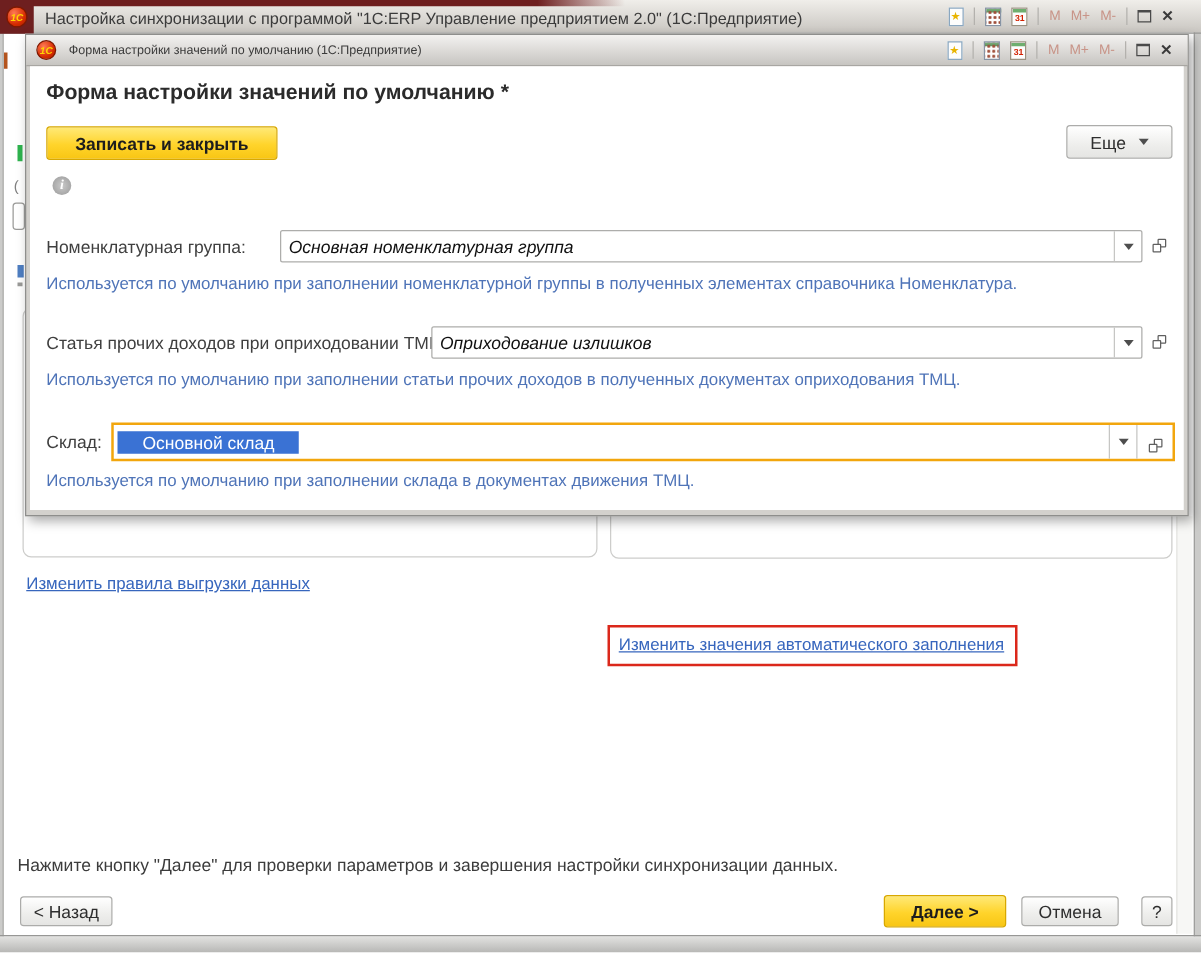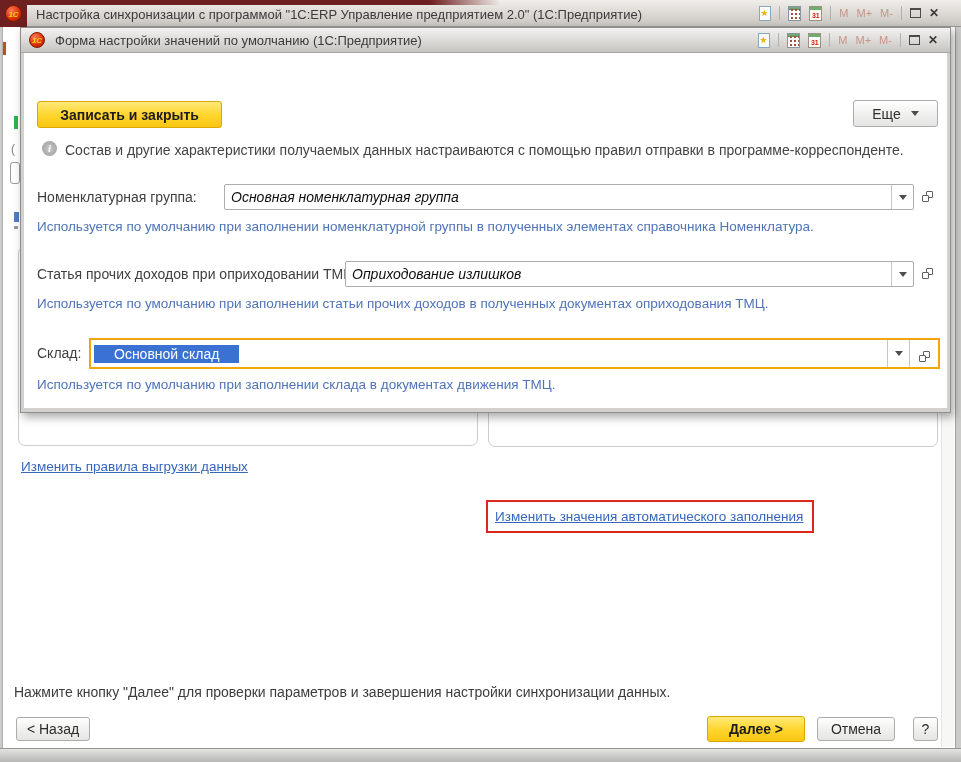--- a/index.html
+++ b/index.html
@@ -78,21 +78,21 @@
 
   .scroll-strip { position:absolute; left:941px; top:413px; width:13px; height:334px;
     background:#f7f7f5; border-left:1px solid #e3e3e1; z-index:1; }
 
   
   .dialog { position:absolute; left:20px; top:27px; width:931px; height:386px;
     background:#d3d1cd; border:1px solid #8e8e8c; box-shadow:3px 4px 9px rgba(0,0,0,0.35); z-index:10; }
   .dlg-titlebar { position:absolute; left:0; top:0; right:0; height:25px;
     background:linear-gradient(#f3f2f0,#c7c5c1); border-bottom:1px solid #a8a6a2; }
   .dlg-titlebar .logo-1c { left:8px; top:4px; width:16px; height:16px; line-height:16px; }
-  .dlg-titlebar .tb-title { left:34px; height:25px; line-height:26px; font-size:13px; }
+  .dlg-titlebar .tb-title { left:34px; height:25px; line-height:26px; font-size:10px; }
   .dlg-titlebar .tb-icons { right:12px; }
   .dlg-body { position:absolute; left:3px; right:3px; top:25px; bottom:4px; background:#ffffff; overflow:hidden; }
 
   .dlg-heading { position:absolute; left:13px; top:11px; font-size:17px; font-weight:bold; color:#2b2b2b; white-space:nowrap;}
   .btn-save { position:absolute; left:13px; top:48px; width:185px; height:27px; font-size:14px; }
   .btn-more { position:absolute; left:829px; top:47px; width:85px; height:27px; gap:10px; }
   .tri { width:0; height:0; border:4px solid transparent; border-top:5px solid #4e4e4e; margin-top:4px; }
 
   .info-icon { position:absolute; left:18px; top:88px; width:15px; height:15px; border-radius:50%;
     background:radial-gradient(#c9c9c9,#999999); color:#ffffff; text-align:center;
@@ -205,29 +205,29 @@
         <span class="ic-m">M</span>
         <span class="ic-m">M+</span>
         <span class="ic-m">M-</span>
         <span class="tb-sep"></span>
         <span class="ic-max"></span>
         <span class="ic-close">✕</span>
       </div>
     </div>
 
     <div class="dlg-body">
+      <div class="dlg-heading">Форма настройки значений по умолчанию *</div>
 
       <button class="btn btn-yellow btn-save">Записать и закрыть</button>
       <button class="btn btn-more">
         <span>Еще</span>
         <span class="tri"></span>
       </button>
 
       <div class="info-icon">i</div>
-      <div class="info-text">Состав и другие характеристики получаемых данных настраиваются с помощью правил отправки в программе-корреспонденте.</div>
 
       <div class="field-row row1">
         <span class="f-label">Номенклатурная группа:</span>
         <div class="f-input">
           <span class="f-value">Основная номенклатурная группа</span>
           <span class="f-dd">
               <span class="tri"></span>
             </span>
         </div>
         <span class="f-open">

